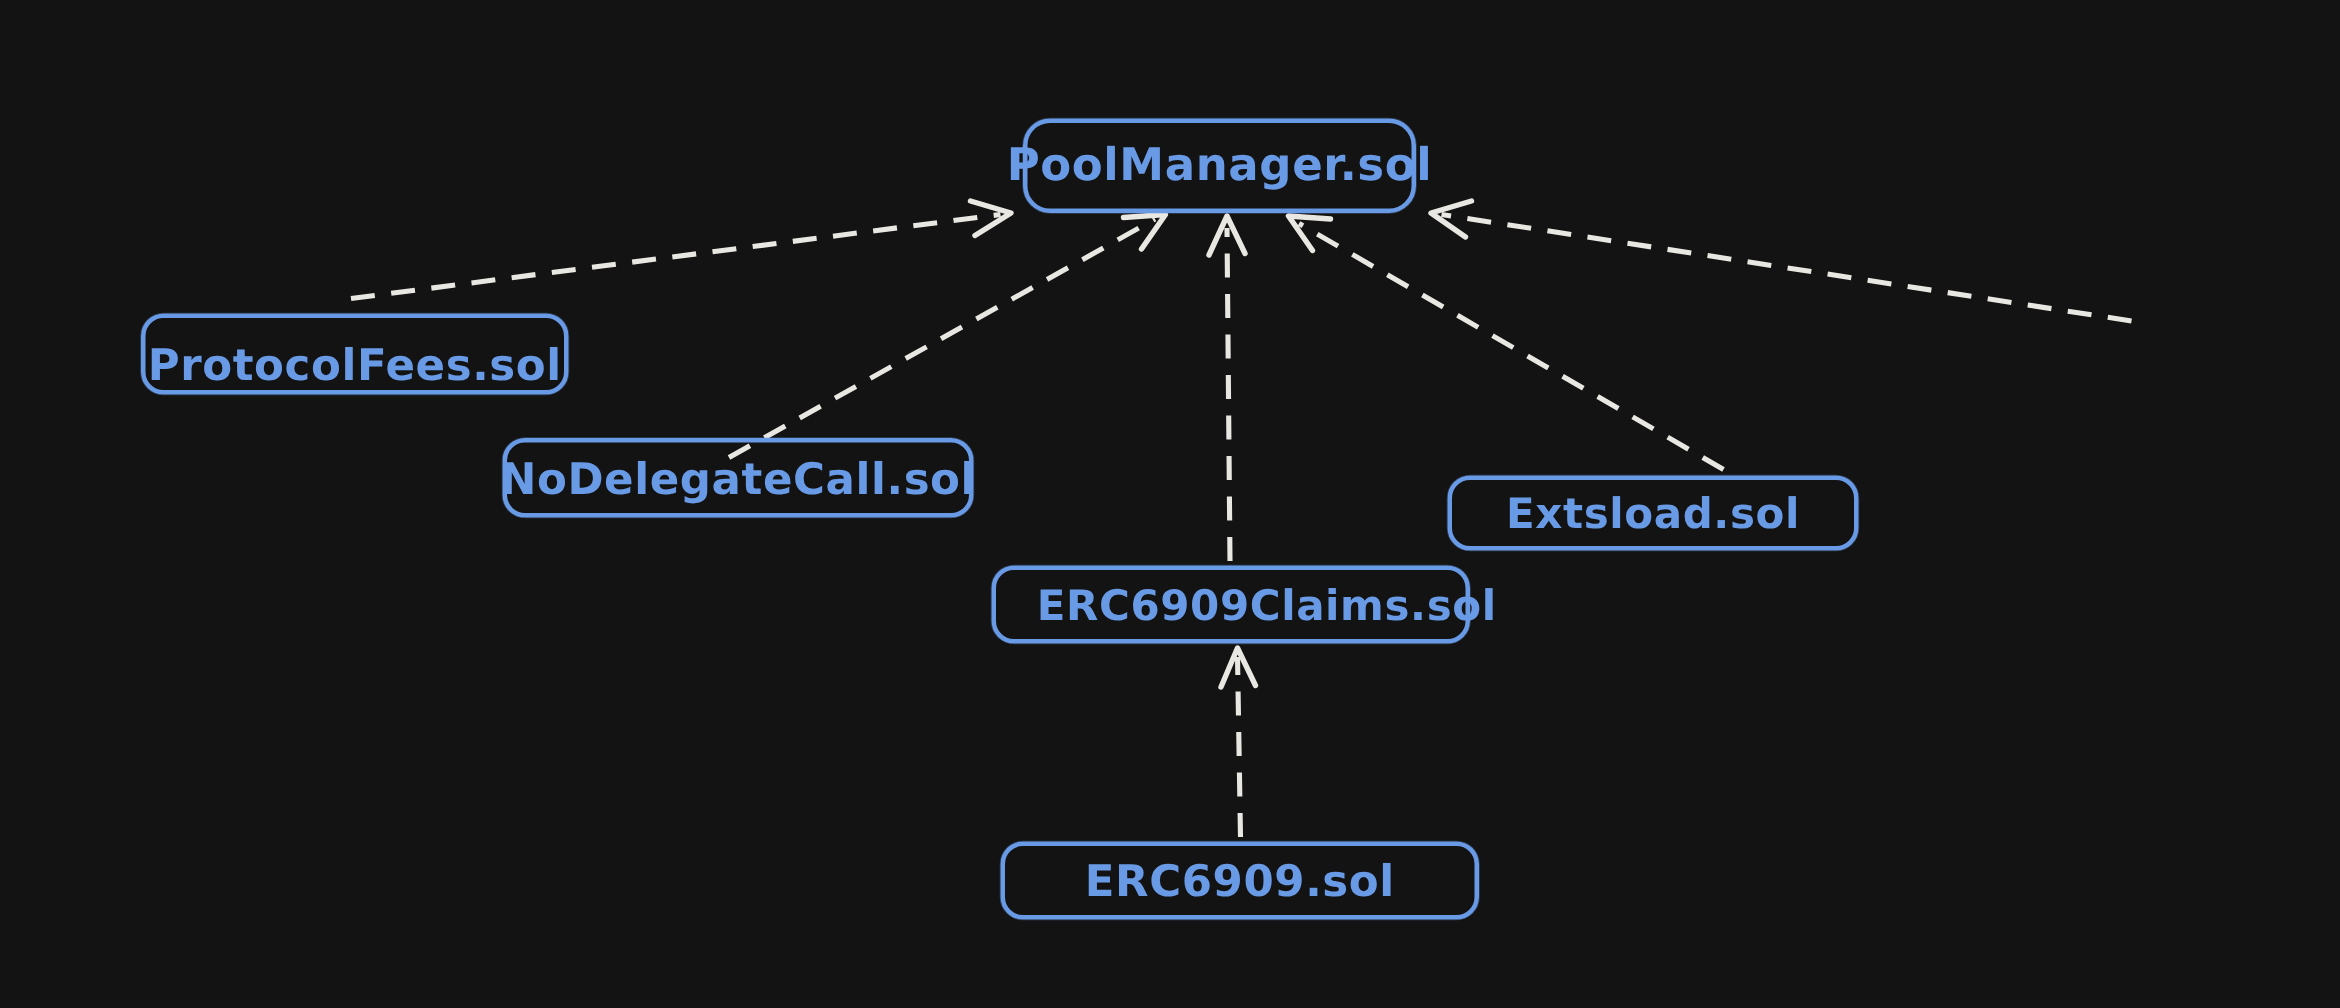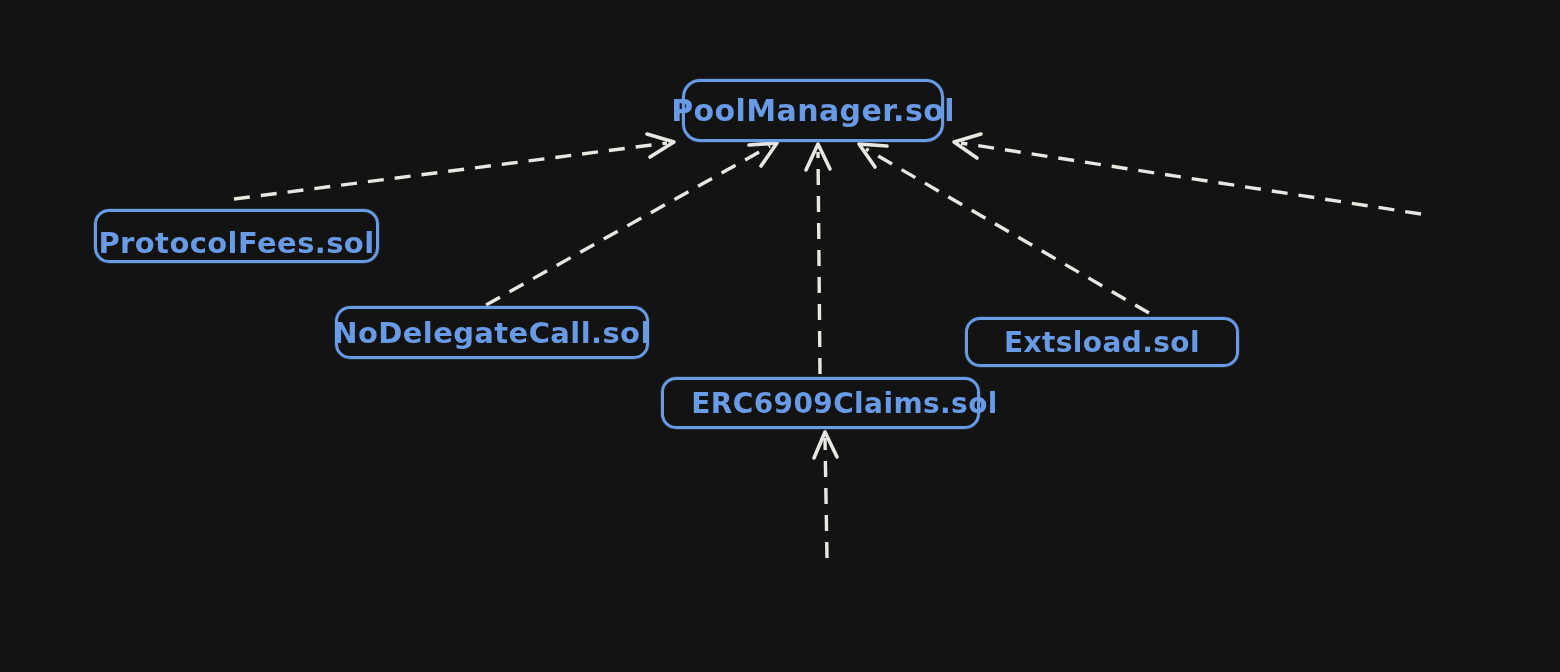--- a/index.html
+++ b/index.html
@@ -48,21 +48,21 @@
     border-radius: 15px;
     color: var(--node);
     font-weight: 600;
     letter-spacing: 0.4px;
     background: transparent;
     box-shadow: 0 0 0 0.5px rgba(105,154,230,0.35);
     white-space: nowrap;
   }
   .node-poolmanager   { left: 643px;  top: 79px;  width: 262px; height: 63px; font-size: 30px; border-radius: 18px; }
   .node-protocolfees  { left: 55px;   top: 209px; width: 285px; height: 54px; font-size: 29px; align-items: flex-end; }
-  .node-nodelegatecall{ left: 296px;  top: 306px; width: 314px; height: 53px; font-size: 29px; }
+  .node-nodelegatecall{ left: 296px;  top: 292px; width: 314px; height: 53px; font-size: 29px; }
   .node-erc6909claims { left: 622px;  top: 377px; width: 319px; height: 52px; font-size: 28px; padding-left: 48px; }
   .node-extsload      { left: 926px;  top: 317px; width: 274px; height: 50px; font-size: 28px; }
   .node-exttload      { left: 1226px; top: 224px; width: 266px; height: 50px; font-size: 28px; }
   .node-erc6909       { left: 628px;  top: 561px; width: 319px; height: 52px; font-size: 29px; }
 </style>
 </head>
 <body>
 
 <div class="canvas">
 
@@ -107,14 +107,17 @@
 
   <div class="node node-erc6909claims">
     <span>ERC6909Claims.sol</span>
   </div>
 
   <div class="node node-extsload">
     <span>Extsload.sol</span>
   </div>
 
 
+  <div class="node node-erc6909">
+    <span>ERC6909.sol</span>
+  </div>
 
 </div>
 
 </body></html>

